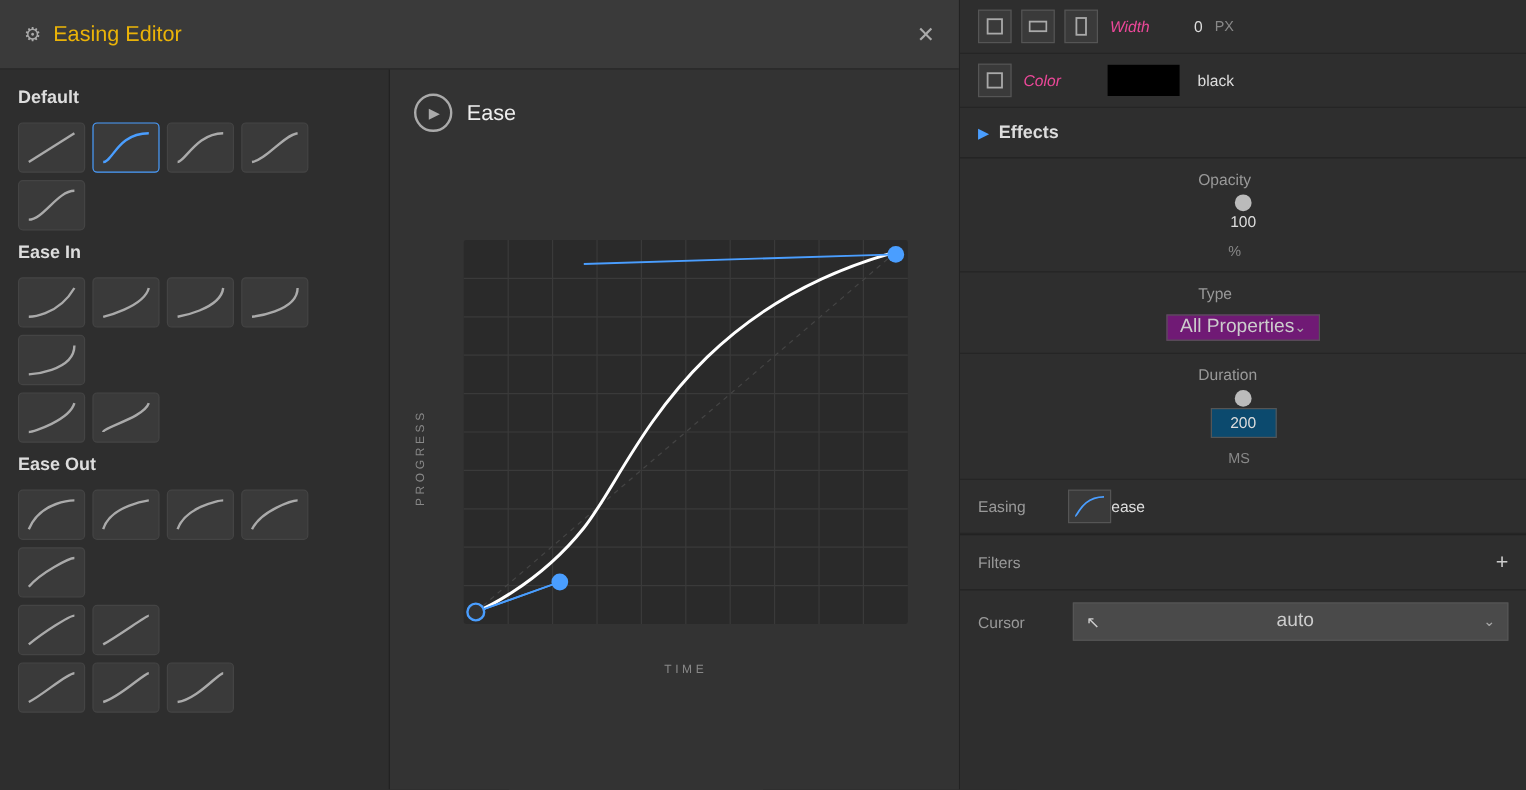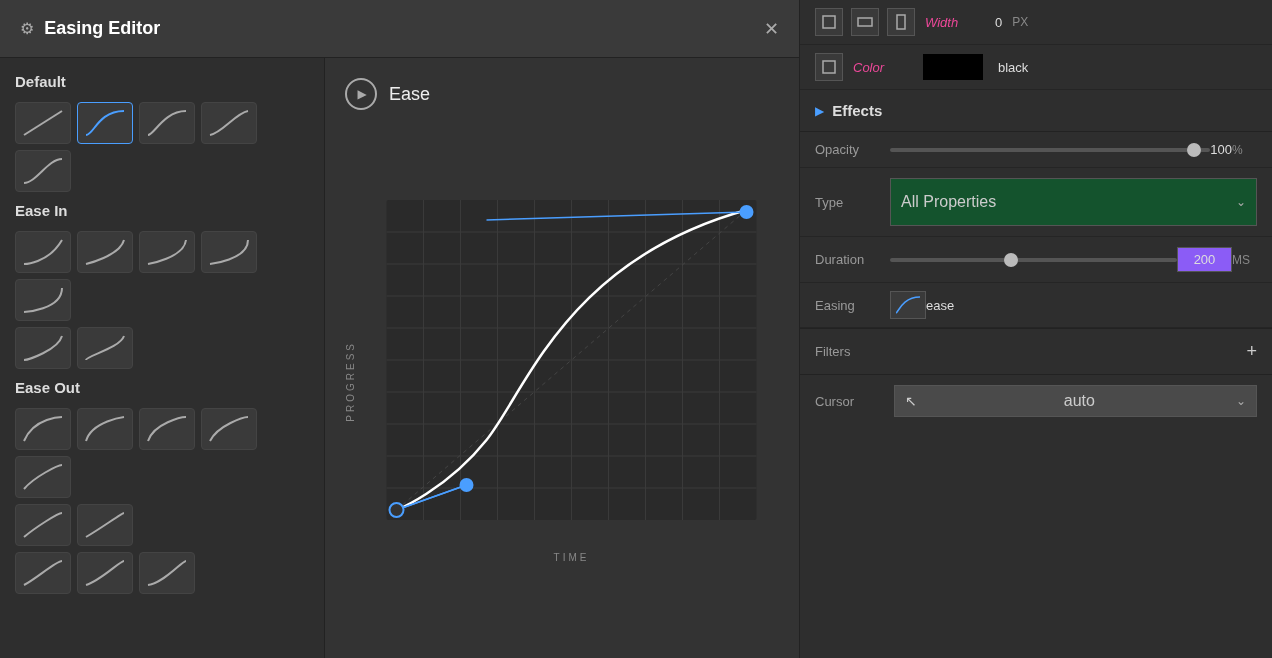--- a/index.html
+++ b/index.html
@@ -37,22 +37,22 @@
       gap: 10px;
     }
 
     .gear-icon {
       color: #aaa;
       font-size: 16px;
     }
 
     .editor-title {
       font-size: 18px;
-      font-weight: 700;
-      color: #ffffff;
+      font-weight: 400;
+      color: #eab308;
       text-align: center;
     }
 
     .close-icon {
       color: #aaa;
       font-size: 18px;
       cursor: pointer;
       line-height: 1;
     }
 
@@ -256,20 +256,22 @@
       font-size: 15px;
       font-weight: 600;
       color: #ddd;
     }
 
     .effect-row {
       display: flex;
       align-items: center;
       padding: 10px 15px;
       border-bottom: 1px solid #252525;
+      gap: 10px;
+      flex-direction: column;
     }
 
     .effect-label {
       color: #999;
       font-size: 13px;
       min-width: 75px;
     }
 
     .slider-track {
       flex: 1;
@@ -292,43 +294,43 @@
 
     .opacity-thumb {
       left: 95%;
     }
 
     .duration-thumb {
       left: 42%;
     }
 
     .value-input {
-      background: #8b5cf6;
+      background: #0c4a6e;
       border: 1px solid #555;
       color: #ddd;
       font-size: 13px;
       padding: 4px 8px;
       width: 55px;
       text-align: center;
     }
 
     .unit-label {
       color: #888;
       font-size: 12px;
       min-width: 25px;
     }
 
     .select-wrap {
       flex: 1;
-      background: #14532d;
+      background: #701a75;
       border: 1px solid #555;
       display: flex;
       align-items: center;
       justify-content: space-between;
-      padding: 14px 10px;
+      padding: 1px 10px;
       cursor: pointer;
     }
 
     .chevron-down {
       color: #aaa;
       font-size: 12px;
     }
 
     .easing-row {
       display: flex;

